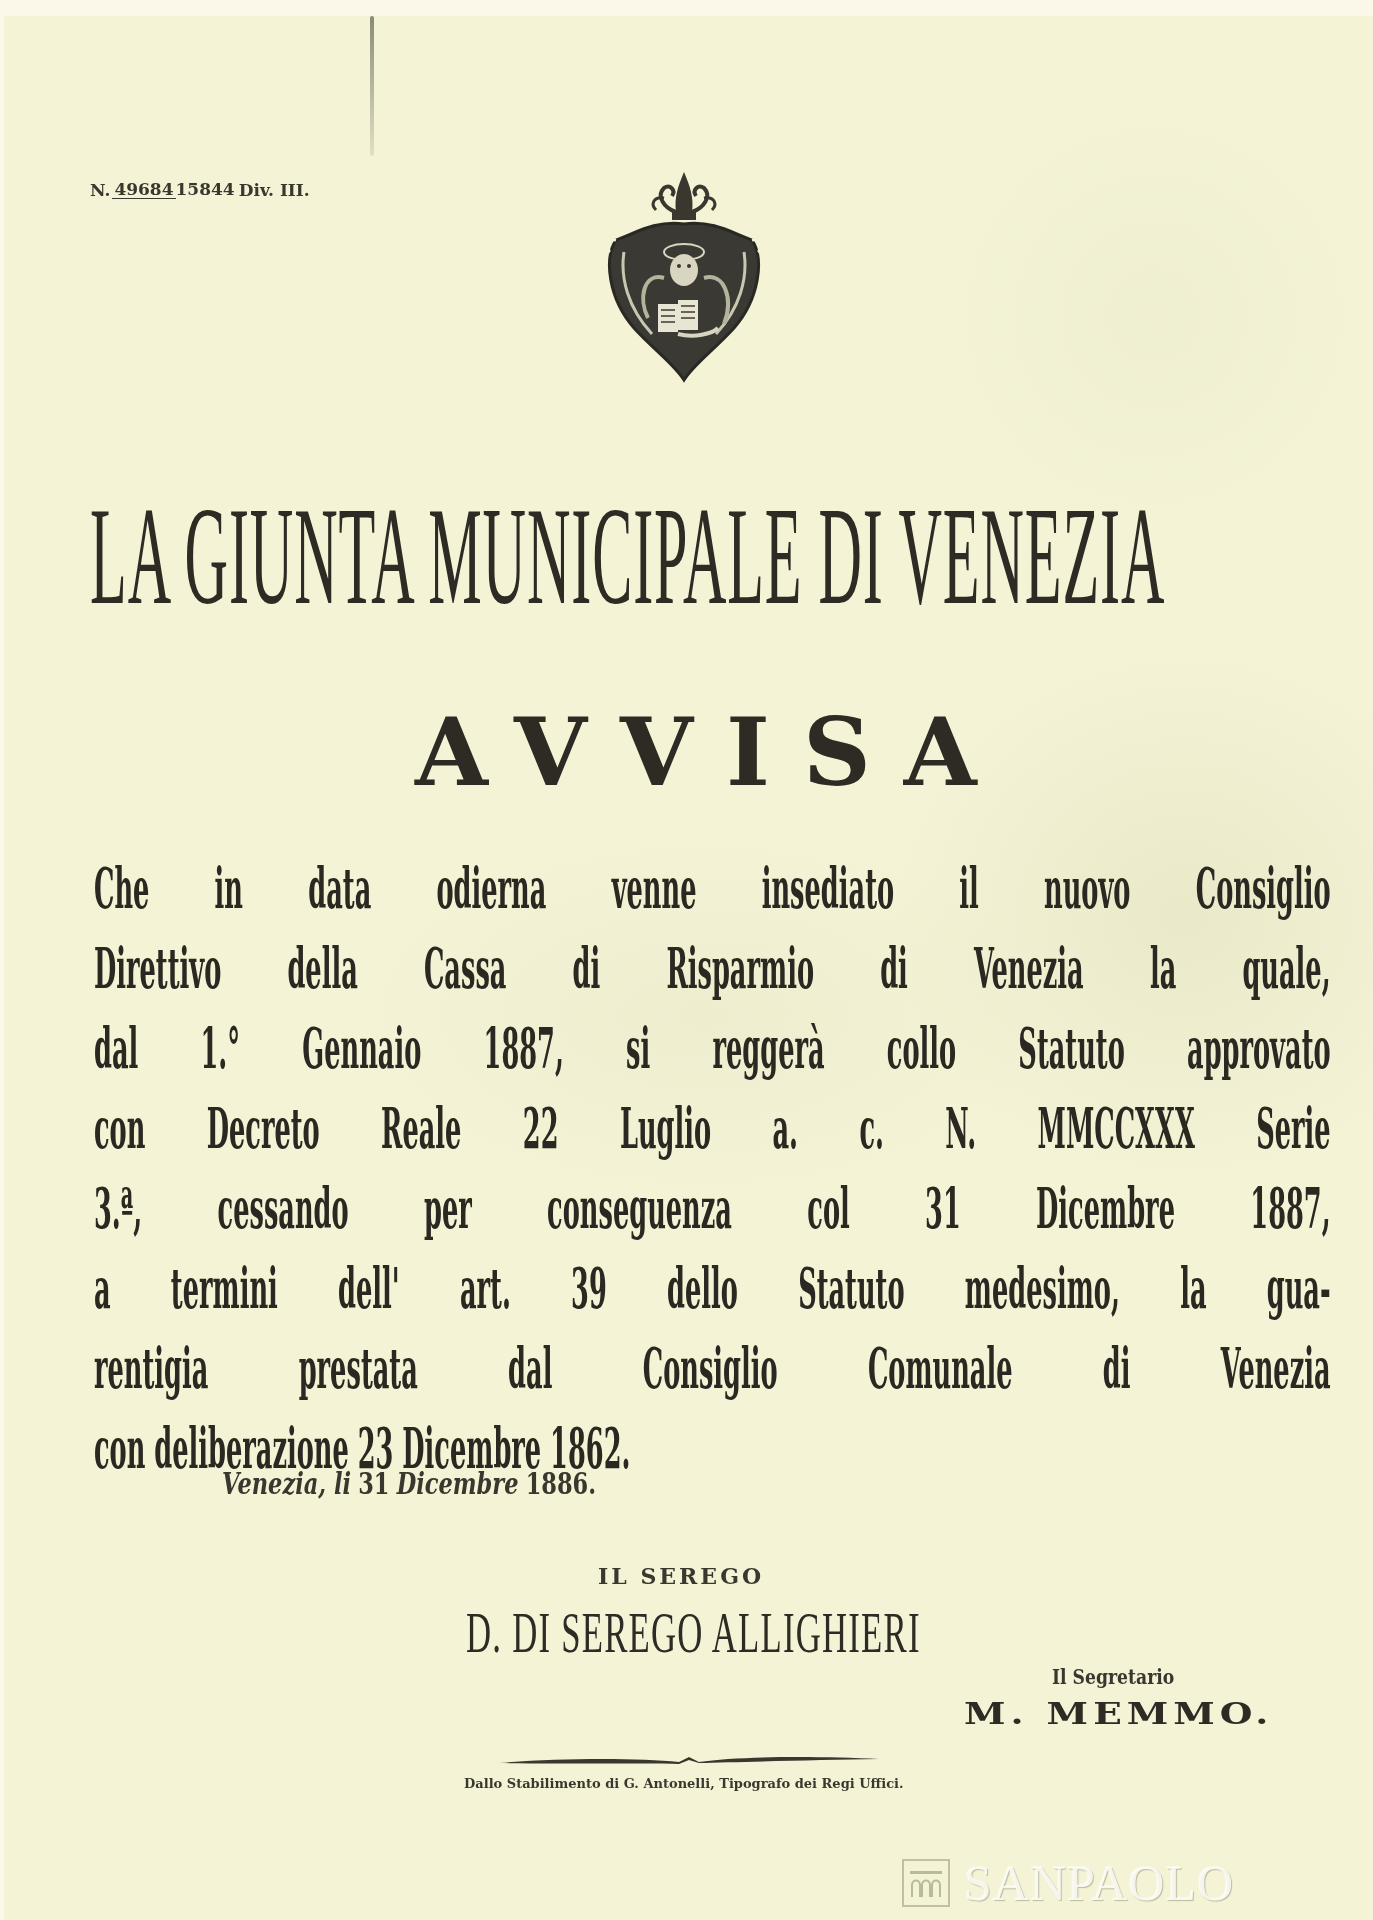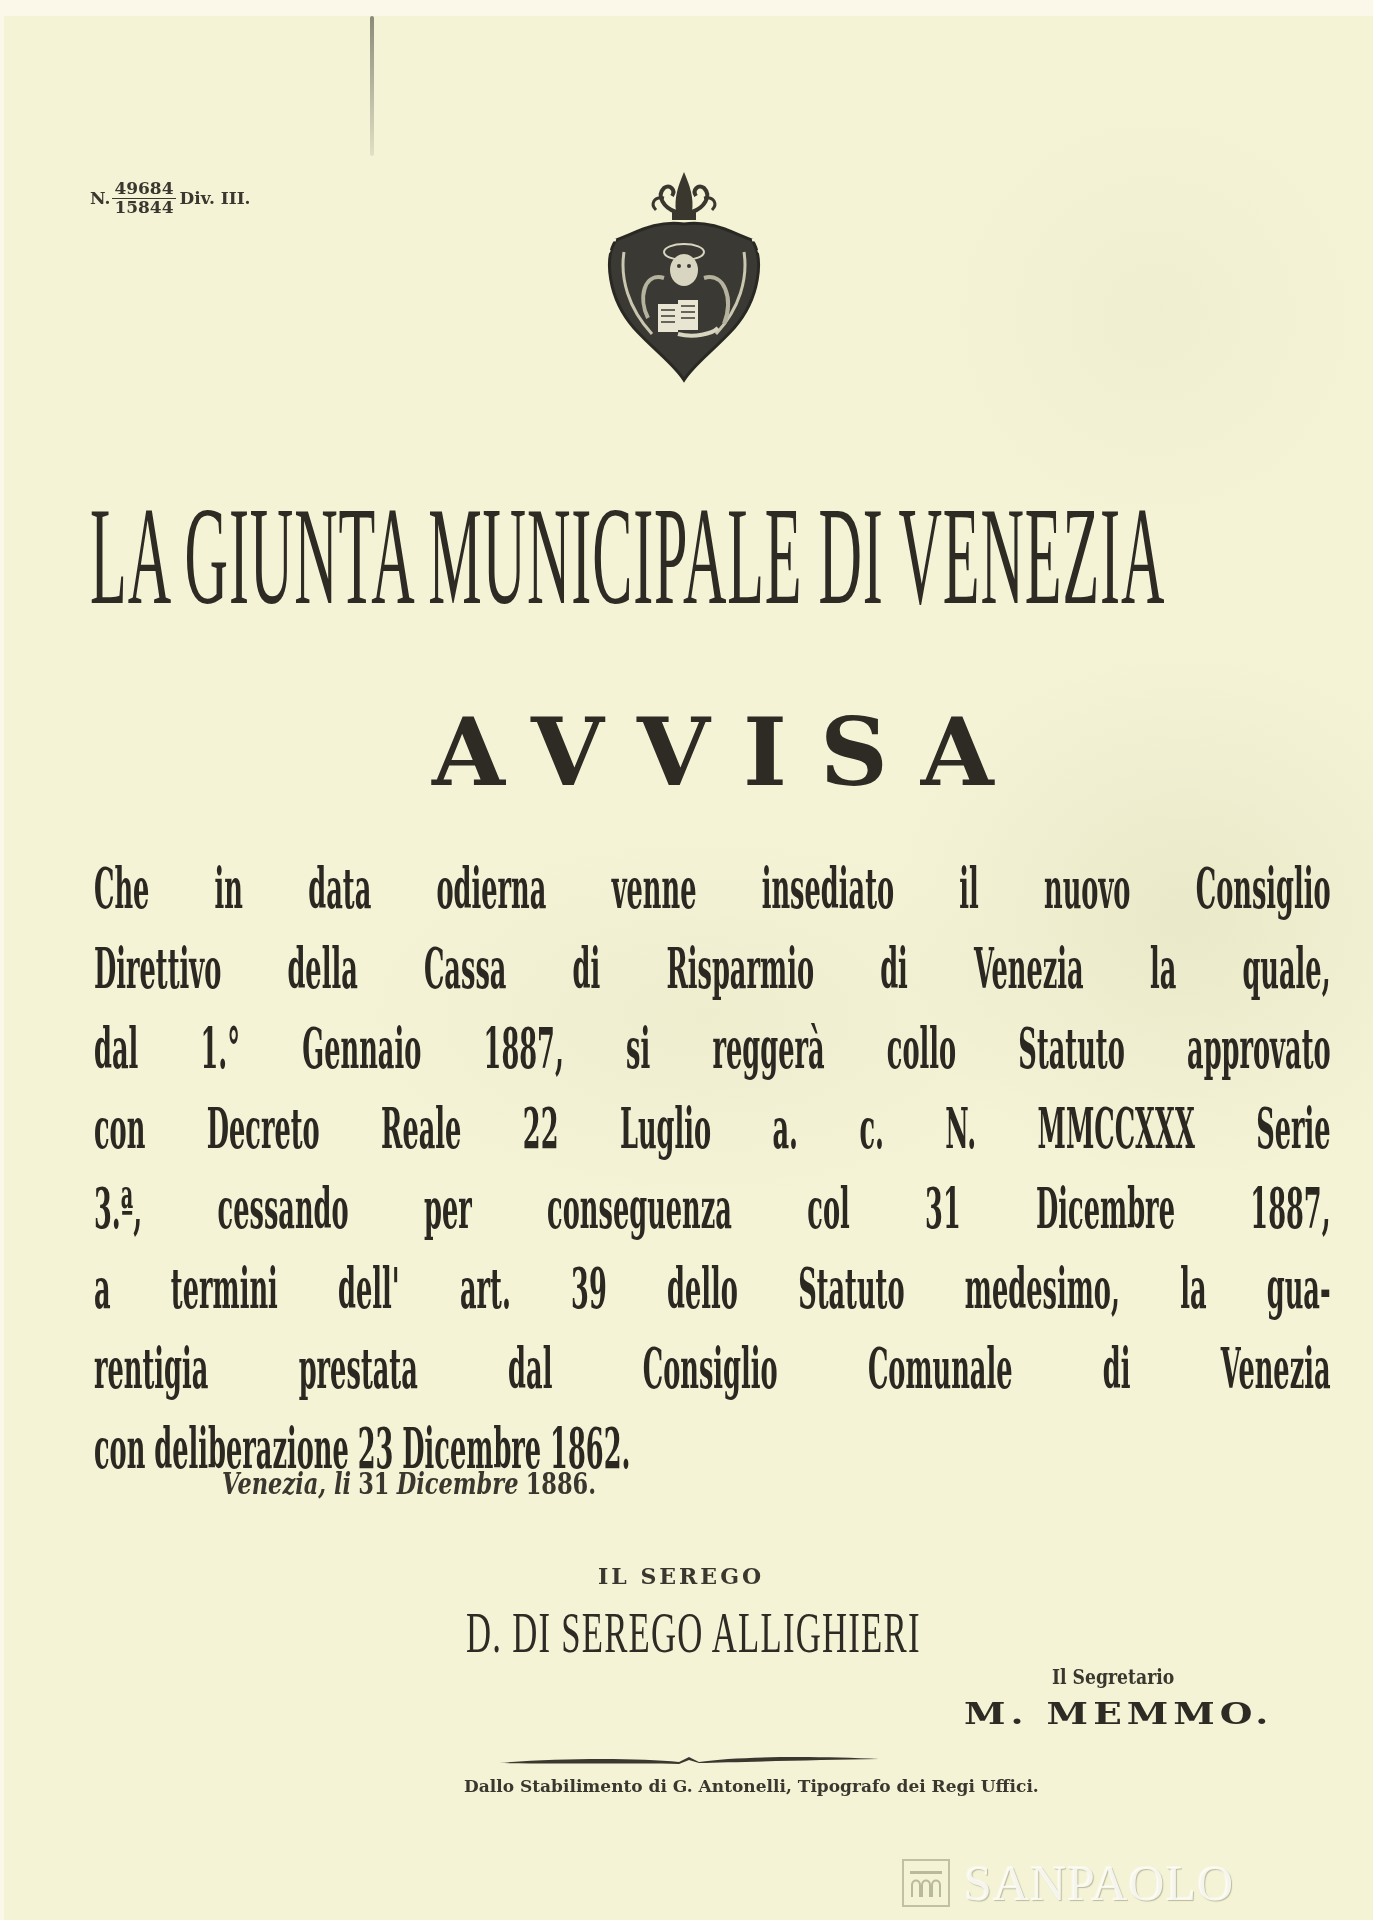--- a/index.html
+++ b/index.html
@@ -38,21 +38,20 @@
     top: 164px;
     font-family: "DejaVu Serif", serif;
     font-weight: bold;
     font-size: 17px;
     color: #3a372f;
     display: flex;
     align-items: center;
   }
   .ref .frac {
     display: inline-flex;
-    flex-direction: column;
     align-items: center;
     margin: 0 4px 0 2px;
     line-height: 1.05;
   }
   .ref .frac .num { border-bottom: 1.5px solid #3a372f; padding: 0 2px; }
   .crest {
     position: absolute;
     left: 590px;
     top: 152px;
     width: 180px;
@@ -68,21 +67,21 @@
     line-height: 170px;
     color: #2e2b25;
     transform: scaleX(0.43);
     transform-origin: left top;
     white-space: nowrap;
     letter-spacing: 2px;
     width: 2800px;
   }
   .avvisa {
     position: absolute;
-    left: 428px;
+    left: 411px;
     top: 688px;
     font-family: "DejaVu Serif", serif;
     font-weight: bold;
     font-size: 94px;
     letter-spacing: 33px;
     color: #2e2b25;
     line-height: 96px;
     text-align: right;
   }
   .body-text {
@@ -173,21 +172,21 @@
     top: 1738px;
     width: 380px;
     height: 12px;
   }
   .printer {
     position: absolute;
     left: 460px;
     top: 1760px;
     font-family: "DejaVu Serif", serif;
     font-weight: bold;
-    font-size: 17px;
+    font-size: 13px;
     color: #3a372f;
     white-space: nowrap;
   }
   .logo {
     position: absolute;
     left: 880px;
     top: 1838px;
     display: flex;
     align-items: center;
     font-family: "Liberation Serif", serif;

